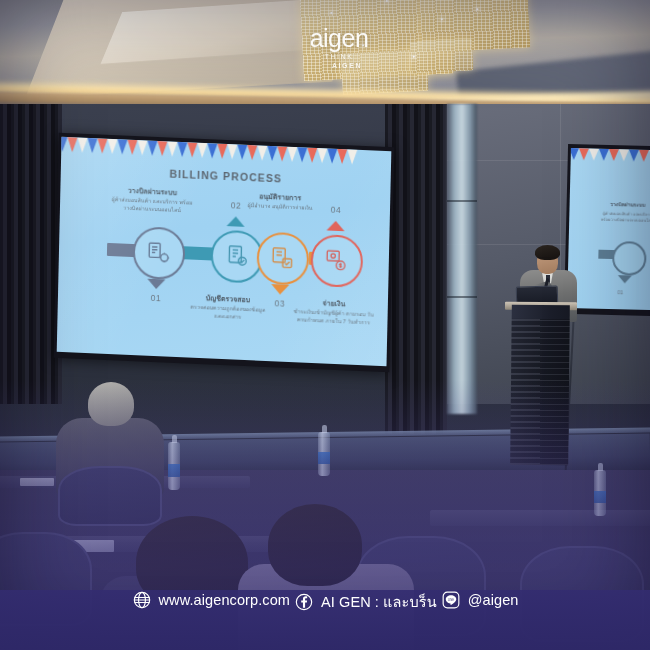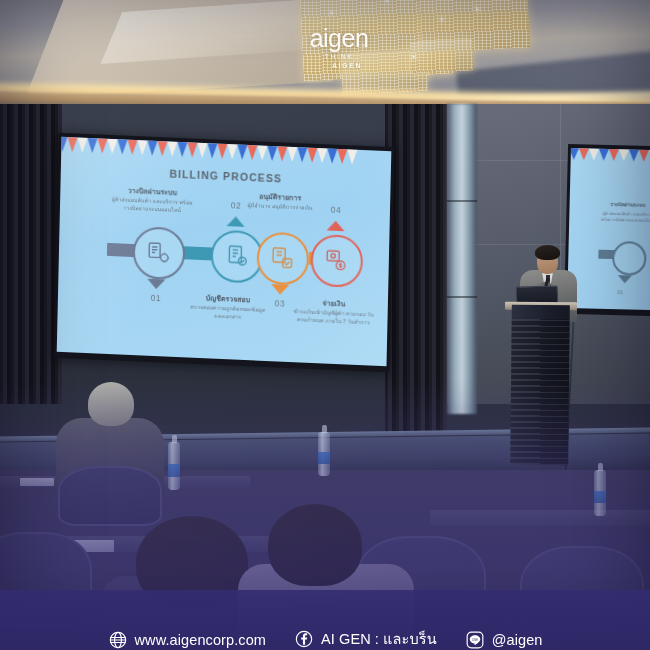--- a/index.html
+++ b/index.html
@@ -529,23 +529,23 @@
     pointer-events: none;
   }
 
   
   .footer {
     position: absolute;
     left: 0; bottom: 0;
     width: 650px; height: 60px;
     background: linear-gradient(180deg, rgba(51,44,112,.90) 0%, rgba(46,40,104,.96) 100%);
     display: flex;
-    align-items: flex-end;
+    align-items: flex-start;
     justify-content: center;
-    gap: 28px;
+    gap: 4px;
     z-index: 20;
   }
   .f-item {
     display: flex;
     align-items: center;
     gap: 7px;
     color: #fff;
     font-size: 14.5px;
     letter-spacing: .1px;
     white-space: nowrap;

